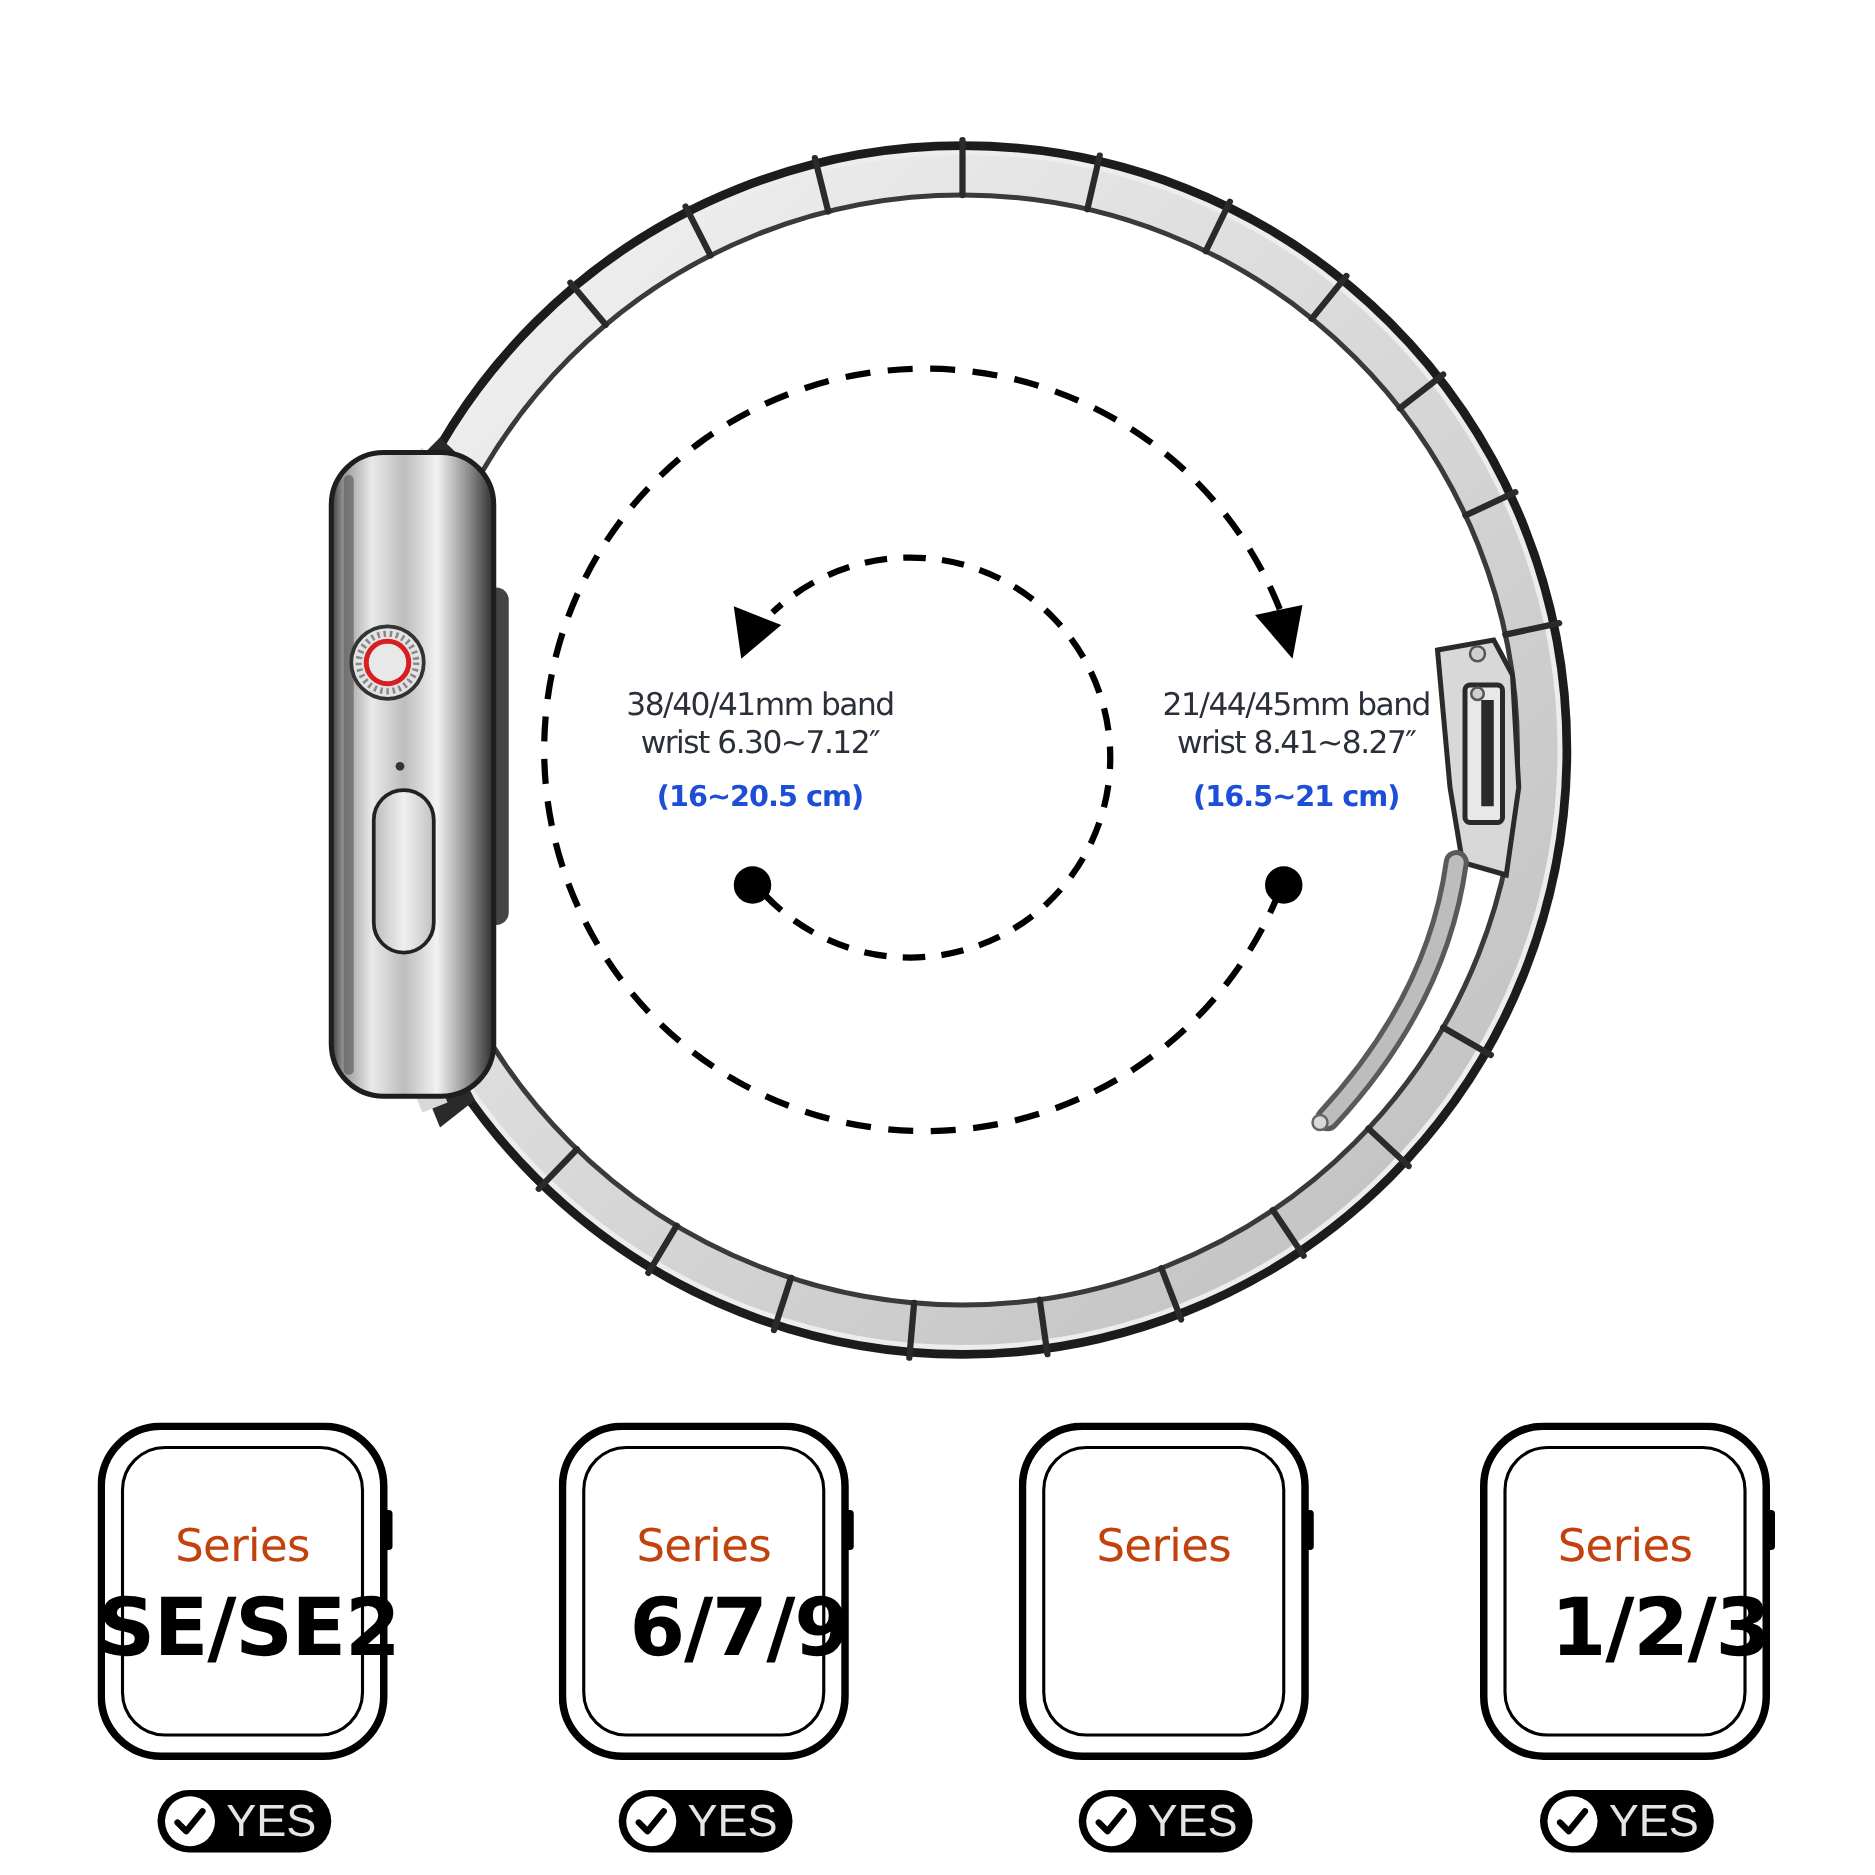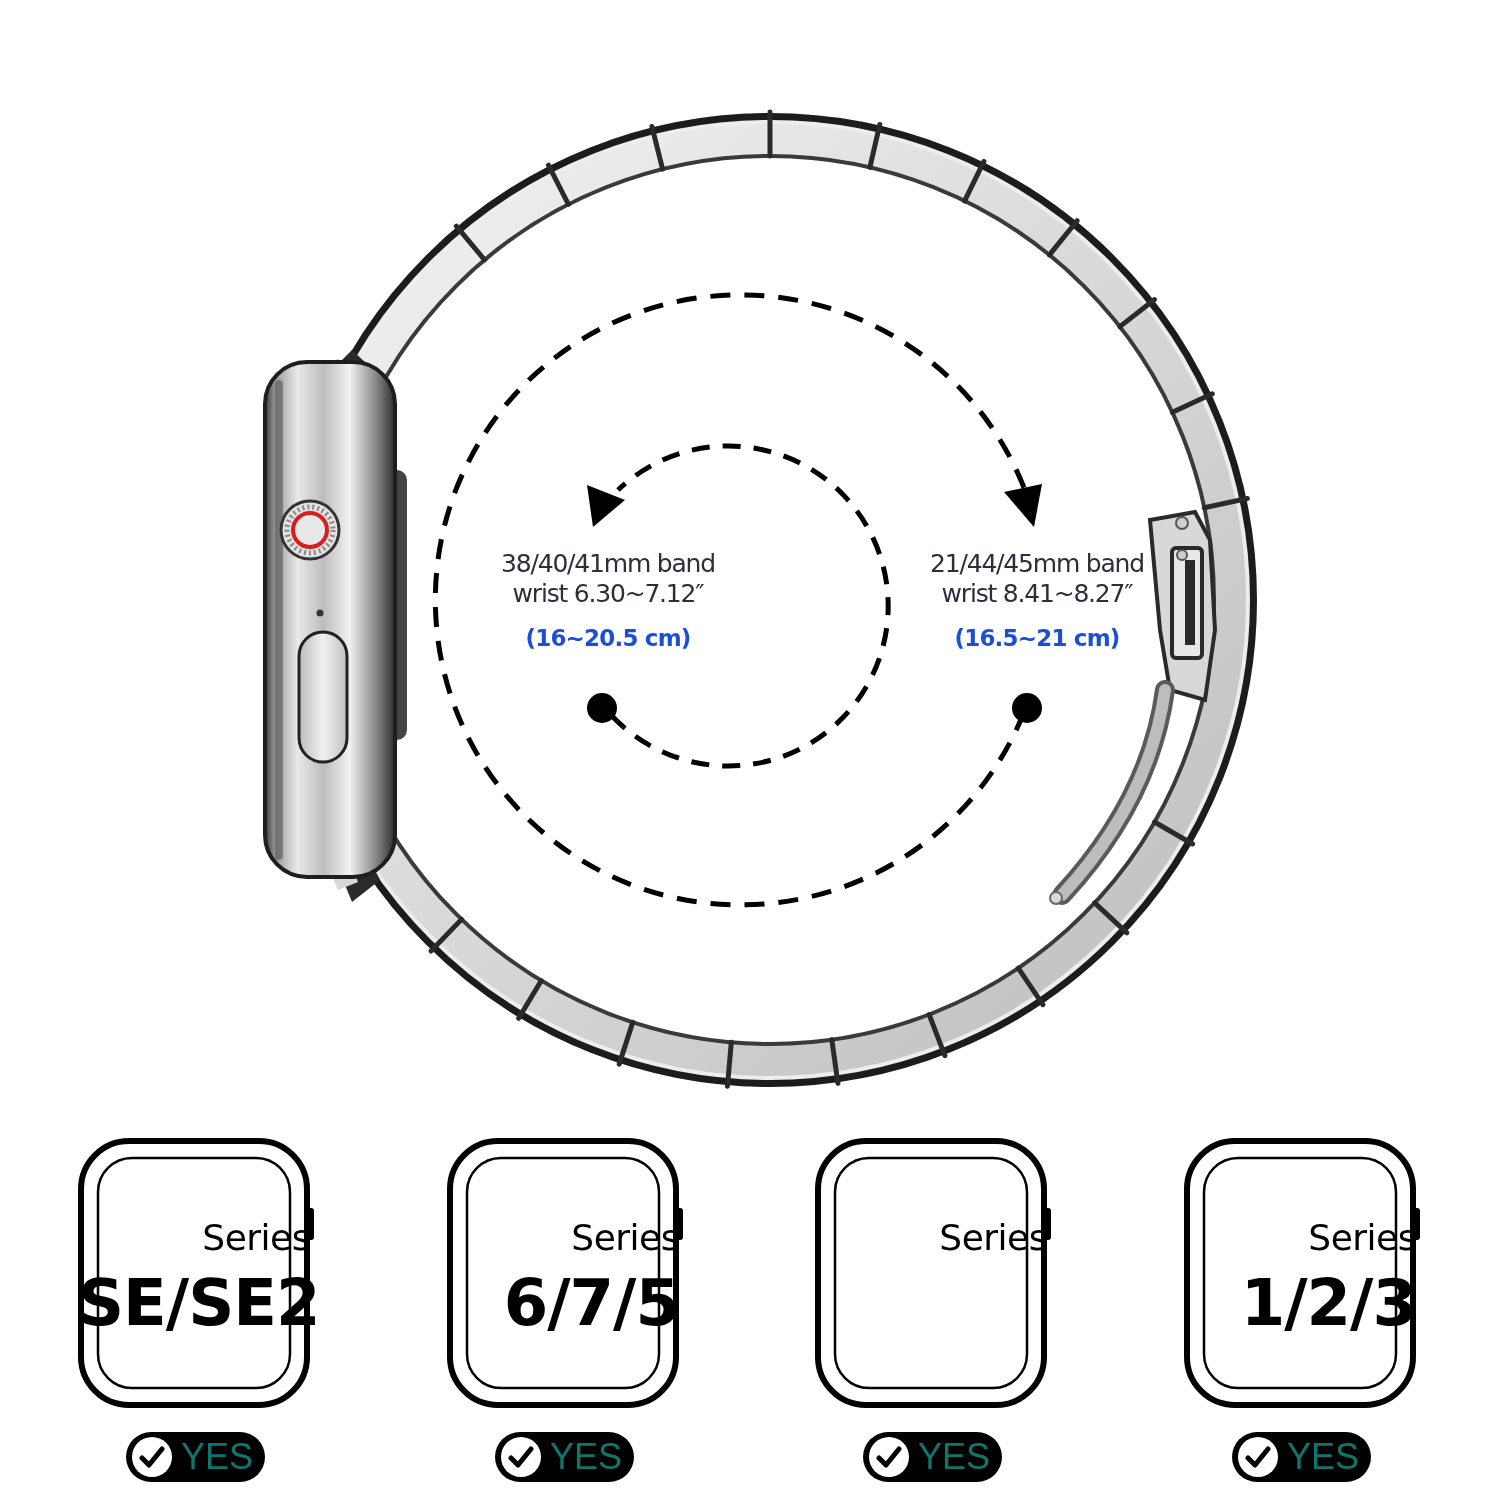--- a/index.html
+++ b/index.html
@@ -6,25 +6,25 @@
   body { width: 1500px; height: 1500px; position: relative; overflow: hidden; font-family: "Liberation Sans", "DejaVu Sans", sans-serif; }
   #stage { position: absolute; left: 0; top: 0; width: 1500px; height: 1500px; }
   .size-label { position: absolute; text-align: center; color: #2b2f3a; font-family: "DejaVu Sans", sans-serif; }
   .size-label .line1, .size-label .line2 { display: block; font-weight: normal; font-size: 25px; letter-spacing: -1.2px; line-height: 30px; }
   .size-label .cm { display: block; font-weight: bold; font-size: 23px; color: #1d4ed8; margin-top: 16px; letter-spacing: -0.8px; }
   #label-small { left: 478px; top: 549px; width: 260px; }
   #label-large { left: 906px; top: 549px; width: 262px; }
 
   .model { position: absolute; top: 1138px; width: 240px; height: 360px; }
   .model .watch { position: absolute; left: 0; top: 0; width: 240px; height: 270px; }
-  .model .series-word { position: absolute; left: 0; width: 232px; top: 79px; text-align: right; font-family: "DejaVu Sans", sans-serif; font-size: 36px; color: #000000; letter-spacing: -0.5px; }
+  .model .series-word { position: absolute; left: 0; width: 232px; top: 79px; text-align: center; font-family: "DejaVu Sans", sans-serif; font-size: 36px; color: #c2410c; letter-spacing: -0.5px; }
   .model .series-num { position: absolute; left: 0; width: 232px; top: 128px; text-align: right; font-family: "DejaVu Sans", sans-serif; font-weight: bold; font-size: 64px; color: #000000; letter-spacing: -1px; }
   .badge { position: absolute; top: 294px; height: 50px; border-radius: 25px; background: #000; display: flex; align-items: center; padding: 0 12px 0 6px; }
   .badge .check { width: 40px; height: 40px; border-radius: 50%; background: #fff; display: flex; align-items: center; justify-content: center; }
-  .badge .yes { color: #0f766e; font-family: "Liberation Sans", sans-serif; font-size: 36px; margin-left: 9px; letter-spacing: 0px; line-height: 50px; }
+  .badge .yes { color: #e5e5e5; font-family: "Liberation Sans", sans-serif; font-size: 36px; margin-left: 9px; letter-spacing: 0px; line-height: 50px; }
 </style>
 </head>
 <body>
 
 <div id="stage">
 
   <svg width="1500" height="1100" viewBox="0 0 1500 1100" style="position:absolute;left:0;top:0;">
     <defs>
       <linearGradient id="metal" x1="0" y1="0" x2="1" y2="1">
         <stop offset="0" stop-color="#f4f4f4"></stop>
@@ -150,21 +150,21 @@
     </div>
   </div>
 
   <div class="model" style="left:447px;">
     <svg class="watch" viewBox="0 0 240 270">
       <rect x="3" y="3" width="226" height="264" rx="48" fill="#fff" stroke="#000" stroke-width="6"></rect>
       <rect x="20" y="20" width="192" height="230" rx="34" fill="#fff" stroke="#000" stroke-width="2.5"></rect>
       <rect x="228" y="70" width="8" height="32" rx="3" fill="#000"></rect>
     </svg>
     <div class="series-word">Series</div>
-    <div class="series-num">6/7/5</div>
+    <div class="series-num">6/7/9</div>
     <div class="badge" style="left:48px;">
       <span class="check">
         <svg width="26" height="22" viewBox="0 0 26 22">
             <path d="M3 12 L10 19 L23 3" fill="none" stroke="#000" stroke-width="5" stroke-linecap="round" stroke-linejoin="round"></path>
           </svg>
       </span>
       <span class="yes">YES</span>
     </div>
   </div>
 

